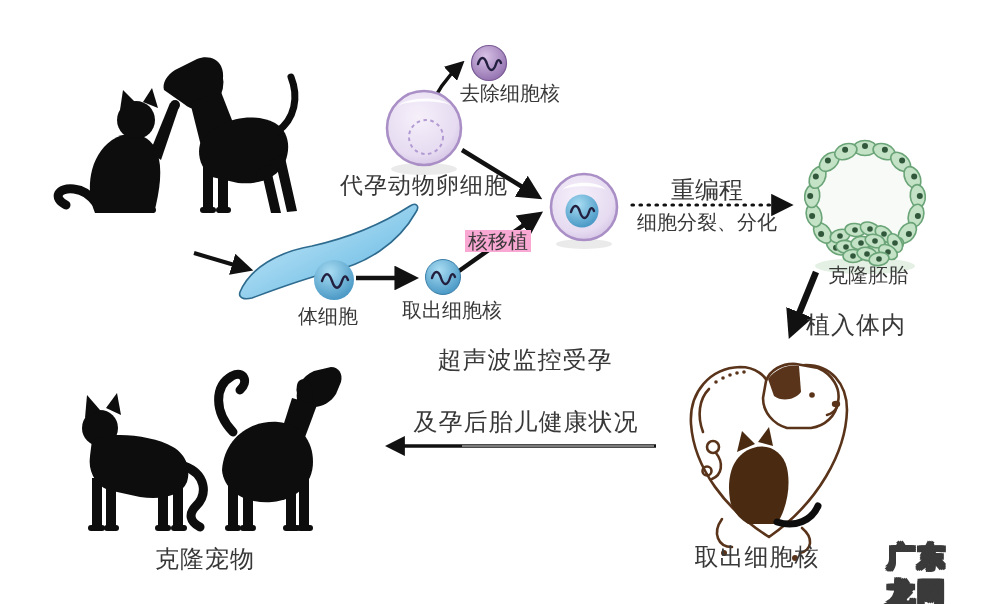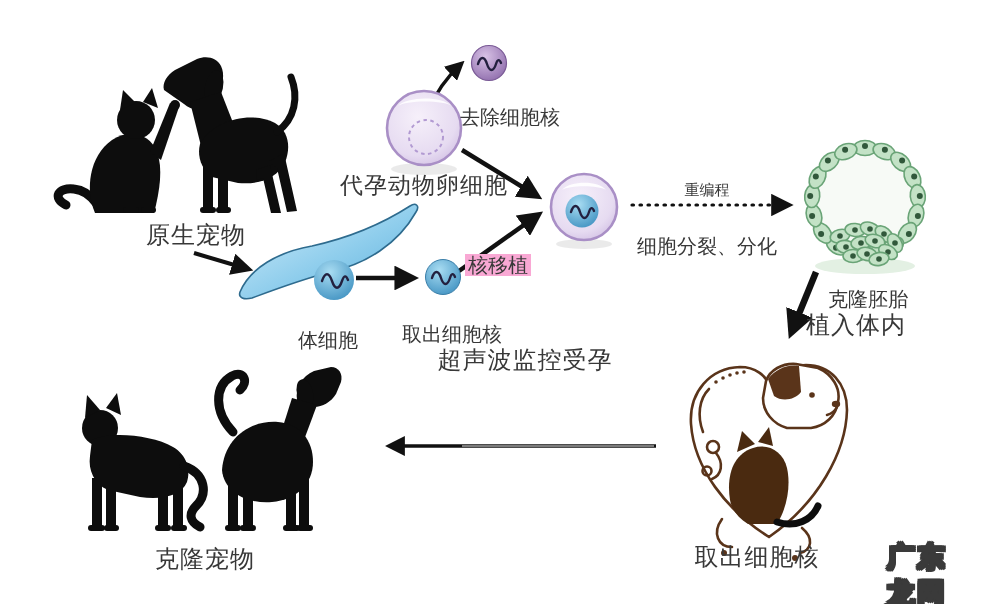--- a/index.html
+++ b/index.html
@@ -6,22 +6,22 @@
   #stage{
     position:relative;width:1000px;height:604px;background:#ffffff;
     font-family:"DejaVu Sans","Liberation Sans",sans-serif;overflow:hidden;
   }
   #artwork{position:absolute;left:0;top:0;}
   .lbl{
     position:absolute;transform:translate(-50%,-50%);
     color:#383838;white-space:nowrap;line-height:1.1;
     font-family:"DejaVu Sans","Liberation Sans",sans-serif;
   }
-  .lbl.s20{font-size:20px;margin-top:24px;}
-  .lbl.s21{font-size:15px;}
+  .lbl.s20{font-size:20px;}
+  .lbl.s21{font-size:24px;}
   .lbl.s23{font-size:23px;letter-spacing:1px;}
   .lbl.s24{font-size:24px;letter-spacing:1px;}
   .lbl.bg{background:#f9a8d4;padding:0 3px;}
   #watermark{
     position:absolute;transform:translate(-50%,-50%);
     font-size:27px;font-weight:bold;letter-spacing:3px;color:#ffffff;
     -webkit-text-stroke:2px #3a3a3a;
     text-shadow:2px 2px 0 #3a3a3a,-2px -2px 0 #3a3a3a,2px -2px 0 #3a3a3a,-2px 2px 0 #3a3a3a,
                 0 2px 0 #3a3a3a,0 -2px 0 #3a3a3a,2px 0 0 #3a3a3a,-2px 0 0 #3a3a3a;
   }
@@ -268,27 +268,27 @@
         <rect class="sil" x="228" y="470" width="10" height="60"></rect>
         <rect class="sil" x="243" y="476" width="10" height="54"></rect>
         <rect class="sil" x="283" y="525" width="17" height="6" rx="3"></rect>
         <rect class="sil" x="297" y="525" width="16" height="6" rx="3"></rect>
         <rect class="sil" x="225" y="525" width="16" height="6" rx="3"></rect>
         <rect class="sil" x="240" y="525" width="16" height="6" rx="3"></rect>
       </g>
     </g>
   </svg>
 
-  <div class="lbl s24" style="left:196px;top:235px;">原生宠物</div>
   <div class="lbl s23" style="left:424px;top:186px;">代孕动物卵细胞</div>
   <div class="lbl s20" style="left:510px;top:93px;">去除细胞核</div>
   <div class="lbl s20 bg" style="left:498px;top:241px;">核移植</div>
   <div class="lbl s20" style="left:328px;top:316px;">体细胞</div>
   <div class="lbl s20" style="left:452px;top:310px;">取出细胞核</div>
   <div class="lbl s21" style="left:707px;top:190px;">重编程</div>
   <div class="lbl s20" style="left:707px;top:222px;font-family:Liberation Serif, serif;">细胞分裂、分化</div>
   <div class="lbl s20" style="left:868px;top:275px;">克隆胚胎</div>
   <div class="lbl s24" style="left:856px;top:325px;">植入体内</div>
   <div class="lbl s24" style="left:525px;top:360px;">超声波监控受孕</div>
+  <div class="lbl s24" style="left:526px;top:422px;">及孕后胎儿健康状况</div>
   <div class="lbl s24" style="left:205px;top:559px;">克隆宠物</div>
   <div class="lbl s24" style="left:757px;top:557px;">取出细胞核</div>
   <div id="watermark" style="left:925px;top:575px;">广东龙网</div>
 </div>
 
 </body></html>

